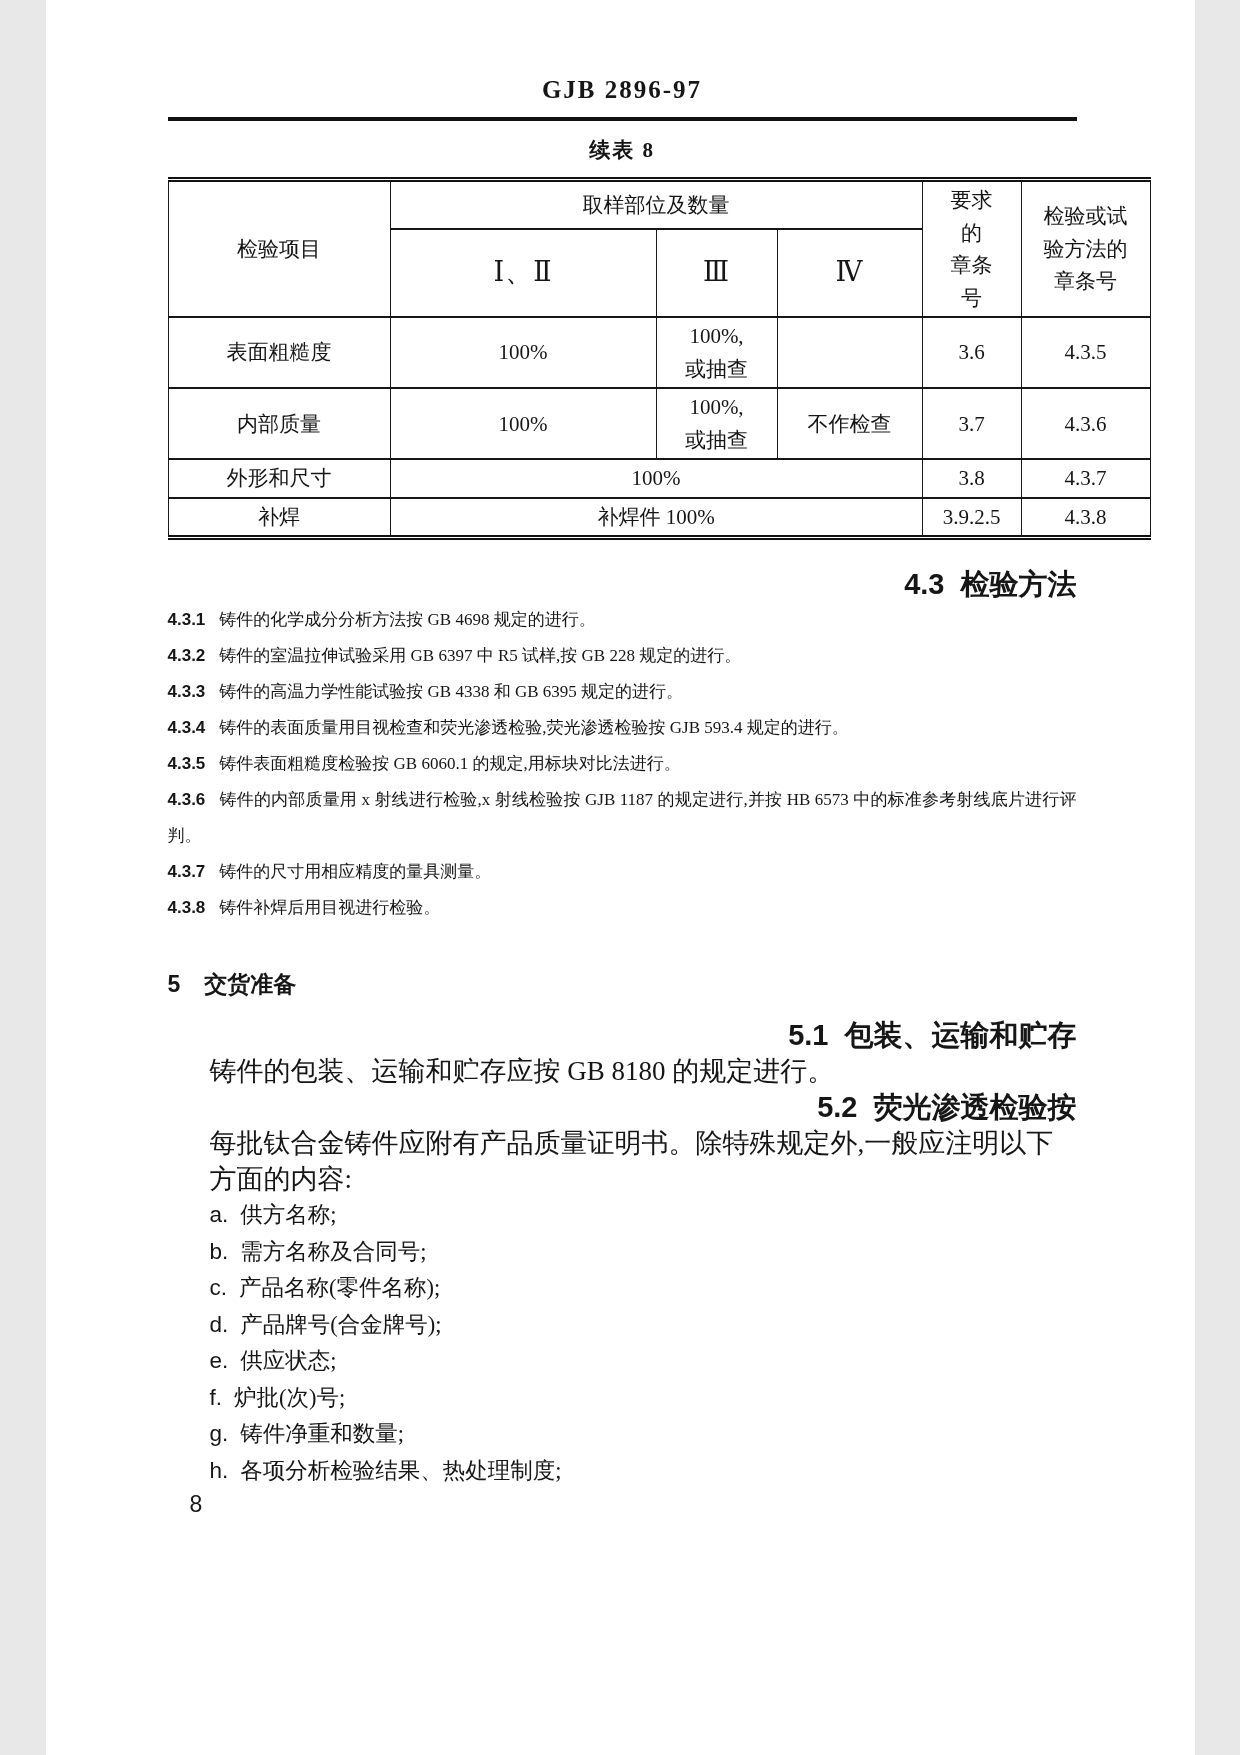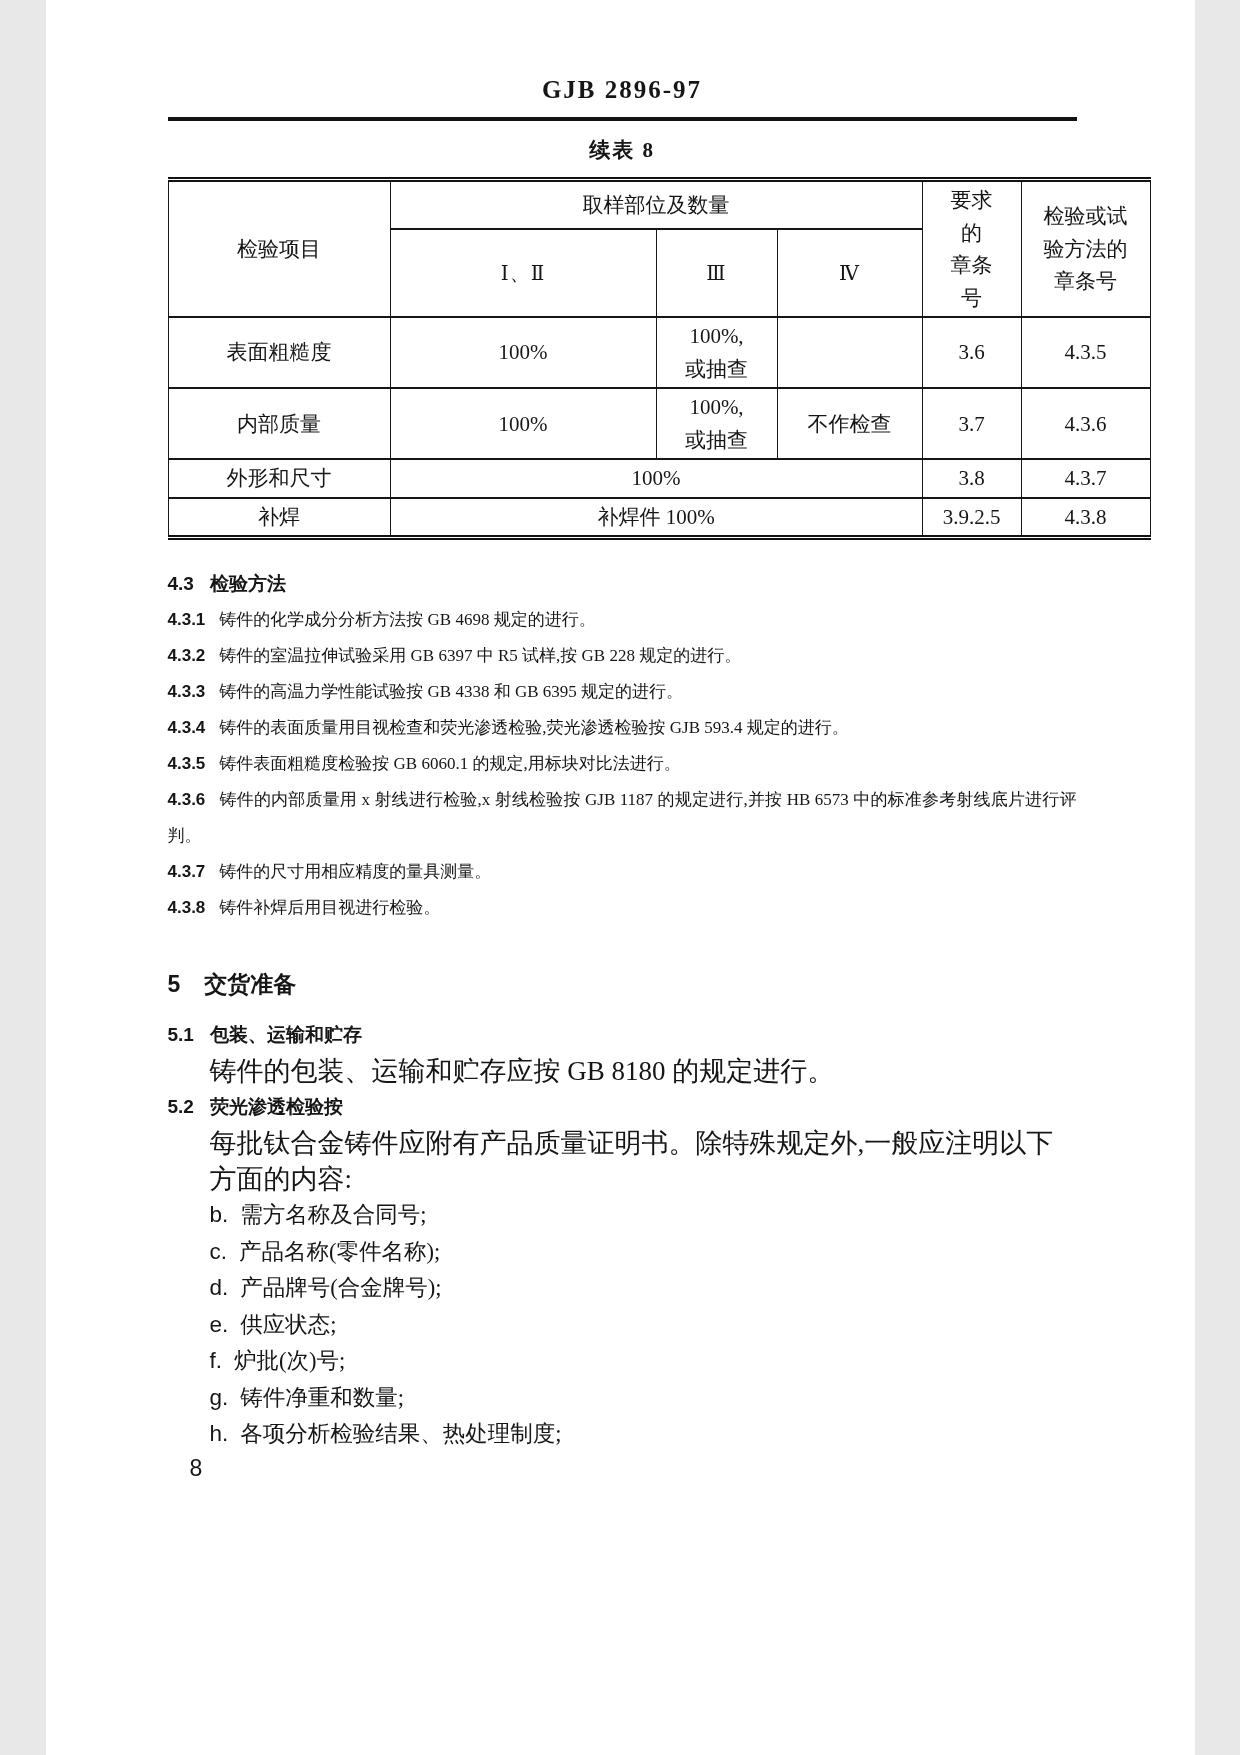--- a/index.html
+++ b/index.html
@@ -52,27 +52,28 @@
   }
   table.spec tbody td{border-top:2.5px solid #161616;}
   table.spec thead tr.sub th{border-top:2px solid #161616;}
   .pre{white-space:pre-line;}
   tr.hrow1{height:46px;}
   tr.hrow2{height:82px;}
   tr.r1{height:64px;}
   tr.r2{height:66px;}
   tr.r3{height:36px;}
   tr.r4{height:34px;}
-  .roman{font-size:20px;letter-spacing:1px;}
+  .roman{font-size:27px;letter-spacing:1px;}
 
   .h2{
     margin-top:26px;
-    font-size:19px;
-    font-weight:bold;
-    line-height:36px;
+    font-size:29px;
+    font-weight:bold;
+    line-height:36px;
+    text-align:right;
   }
   .h2 .num, .h1 .num{
     font-family:"Liberation Sans","DejaVu Sans",sans-serif;
     font-weight:bold;
     margin-right:16px;
   }
   .clause{
     margin:0;
     font-size:17px;
     line-height:36px;
@@ -205,20 +206,21 @@
       <span class="num">5.1</span><span>包装、运输和贮存</span>
     </div>
     <p class="body-indent">铸件的包装、运输和贮存应按 GB 8180 的规定进行。</p>
 
     <div class="h2" style="margin-top:0;">
       <span class="num">5.2</span><span>荧光渗透检验按</span>
     </div>
     <p class="body-indent">每批钛合金铸件应附有产品质量证明书。除特殊规定外,一般应注明以下方面的内容:</p>
 
     <div class="list">
+      <div class="list-item"><span class="label">a.</span><span>供方名称;</span></div>
       <div class="list-item"><span class="label">b.</span><span>需方名称及合同号;</span></div>
       <div class="list-item"><span class="label">c.</span><span>产品名称(零件名称);</span></div>
       <div class="list-item"><span class="label">d.</span><span>产品牌号(合金牌号);</span></div>
       <div class="list-item"><span class="label">e.</span><span>供应状态;</span></div>
       <div class="list-item"><span class="label">f.</span><span>炉批(次)号;</span></div>
       <div class="list-item"><span class="label">g.</span><span>铸件净重和数量;</span></div>
       <div class="list-item"><span class="label">h.</span><span>各项分析检验结果、热处理制度;</span></div>
     </div>
 
     <div class="page-number">8</div>

